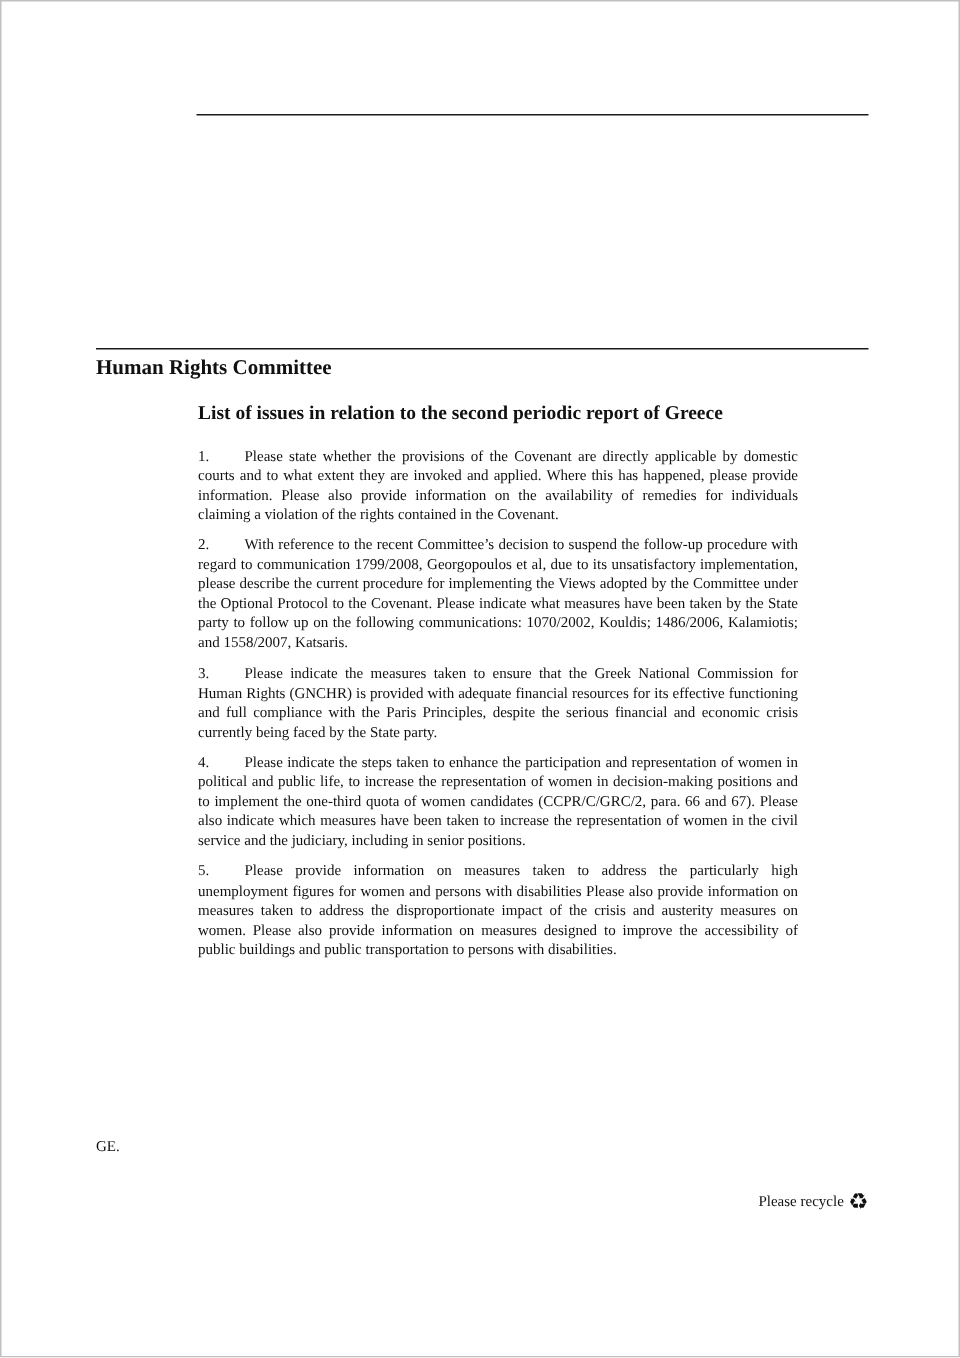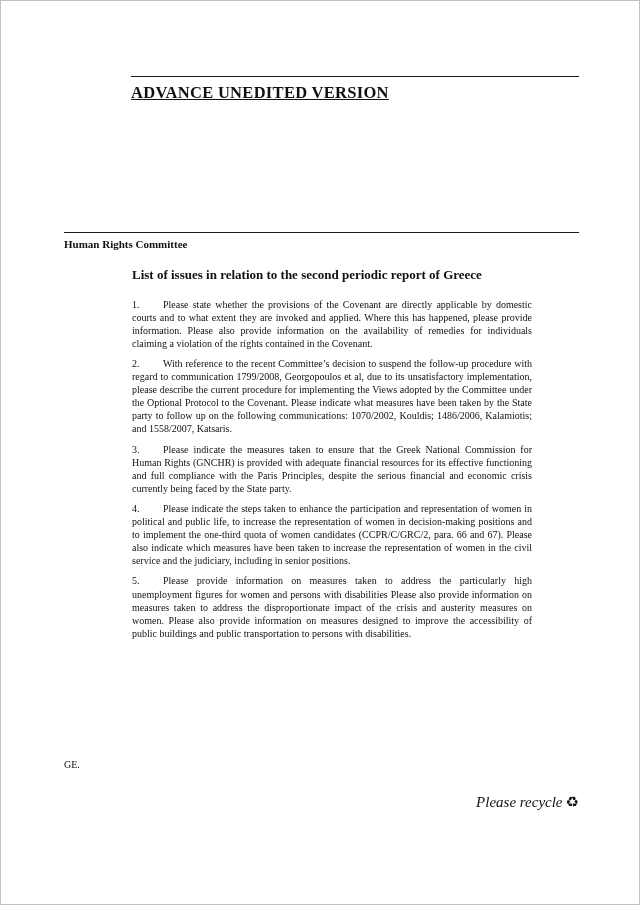--- a/index.html
+++ b/index.html
@@ -43,21 +43,21 @@
     top: 231px;
     width: 515px;
     height: 0;
     border-top: 1px solid #1a1a1a;
   }
   .committee {
     position: absolute;
     left: 63px;
     top: 237px;
     margin: 0;
-    font-size: 11px;
+    font-size: 14px;
     font-weight: bold;
   }
   .content {
     position: absolute;
     left: 131px;
     top: 266px;
     width: 400px;
   }
   .doc-title {
     margin: 0 0 14px 0;
@@ -94,37 +94,35 @@
   }
   .footer-right {
     position: absolute;
     right: 60px;
     top: 793px;
     display: flex;
     align-items: center;
     gap: 3px;
   }
   .recycle-label {
-    font-size: 15px;
-    font-style: italic;
+    font-size: 10px;
   }
   .recycle-glyph {
     font-family: "DejaVu Sans", sans-serif;
     font-size: 15px;
     line-height: 1;
   }
 </style>
 </head>
 <body>
 
 <div class="page">
 
   <div class="rule-top"></div>
 
-  <h1 class="advance">ADVANCE UNEDITED VERSION</h1>
 
   <div class="rule-mid"></div>
 
   <h2 class="committee">Human Rights Committee</h2>
 
   <div class="content">
 
     <h2 class="doc-title">List of issues in relation to the second periodic report of Greece</h2>
 
 

